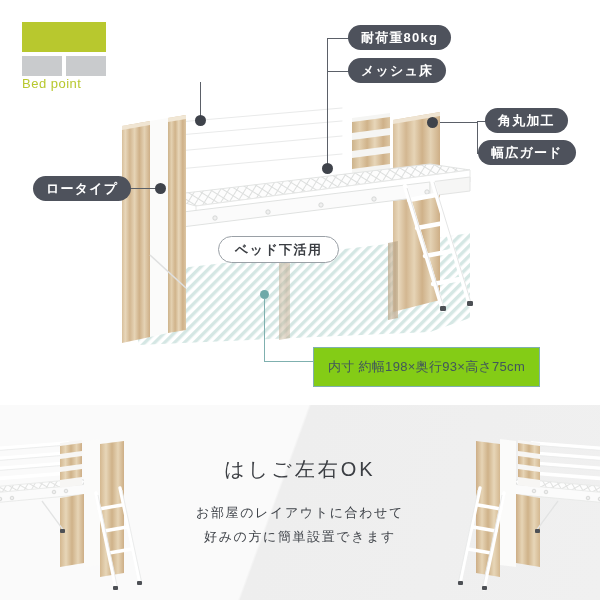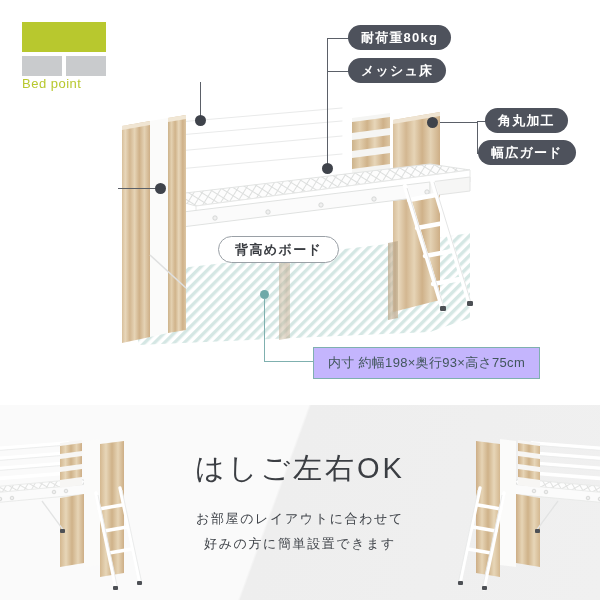--- a/index.html
+++ b/index.html
@@ -43,22 +43,22 @@
   #pill-underbed{left:218px;top:236px;}
 
   
   .ln{position:absolute;background:#5b6068;}
   .dot{position:absolute;border-radius:50%;background:#3f434b;}
   .dot-teal{position:absolute;border-radius:50%;background:#6fa9a8;}
   .ln-teal{position:absolute;background:#7fb0af;}
 
   
   #dim-box{
-    position:absolute;left:313px;top:347px;height:32px;
-    border:1.4px solid #7fb0af;background:#c4b5fd;color:#41565c;
+    position:absolute;left:313px;top:347px;height:40px;
+    border:1.4px solid #7fb0af;background:#84cc16;color:#41565c;
     display:flex;align-items:center;justify-content:center;
     font-size:13px;letter-spacing:.3px;padding:14px 14px;box-sizing:border-box;
     white-space:nowrap;
   }
 
   
   #illus{position:absolute;left:0;top:0;width:600px;height:405px;}
 
   
   #bottom-section{
@@ -68,21 +68,21 @@
   #bottom-diag{
     position:absolute;left:0;top:0;width:600px;height:195px;
     background:linear-gradient(110deg,#fafafa 0%,#fafafa 46%,#eeeeee 46.4%,#f0f0f0 100%);
   }
   #bottom-copy{
     position:absolute;left:150px;top:0;width:300px;height:195px;
     display:flex;flex-direction:column;align-items:center;justify-content:center;
     text-align:center;
   }
   #bottom-title{
-    font-size:29px;font-weight:400;color:#3b3e43;letter-spacing:3px;
+    font-size:20px;font-weight:400;color:#3b3e43;letter-spacing:3px;
     margin-bottom:18px;
   }
   .bottom-sub{
     font-size:13px;color:#3f4349;letter-spacing:1.6px;line-height:1.85;
   }
 </style>
 </head>
 <body>
 
 <div id="page">
@@ -224,21 +224,22 @@
         <div></div>
         <div></div>
       </div>
       <div class="logo-text">Bed point</div>
     </div>
 
     <div class="pill" id="pill-load">耐荷重80kg</div>
     <div class="pill" id="pill-round">角丸加工</div>
     <div class="pill" id="pill-mesh">メッシュ床</div>
     <div class="pill" id="pill-tall-board">幅広ガード</div>
-    <div class="pill-ghost" id="pill-underbed">背高めボード</div>
+    <div class="pill" id="pill-low-type">ロータイプ</div>
+    <div class="pill-ghost" id="pill-underbed">ベッド下活用</div>
 
     <div id="dim-box">内寸 約幅198×奥行93×高さ75cm</div>
   </div>
 
   <div id="bottom-section">
     <div id="bottom-diag"></div>
 
     <svg style="position:absolute;left:-8px;top:8px;" width="200" height="185" viewBox="0 0 200 185">
       <defs>
         <linearGradient id="w2" x1="0" y1="0" x2="1" y2="0">

